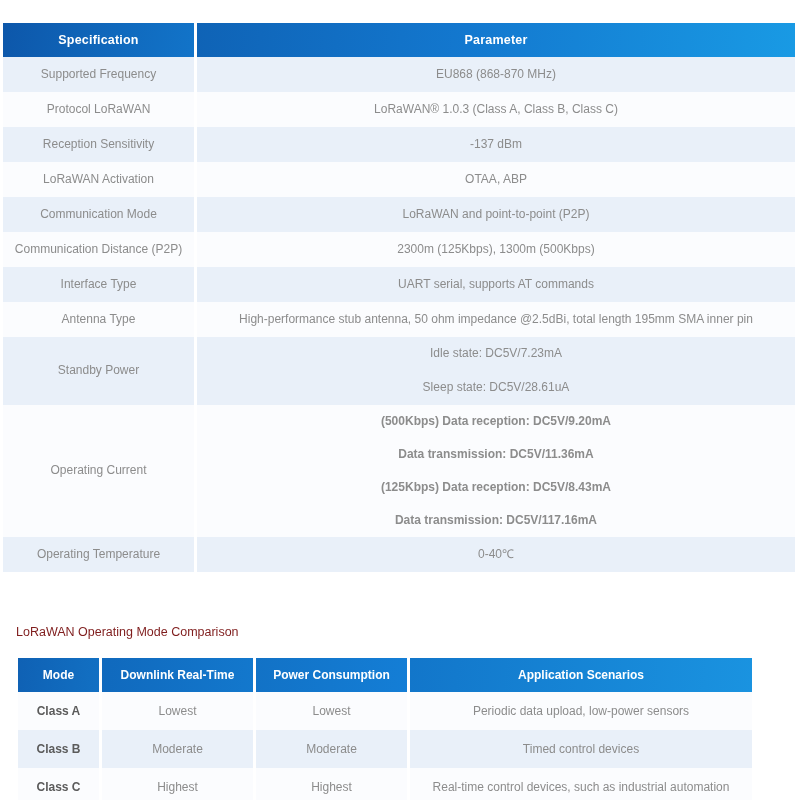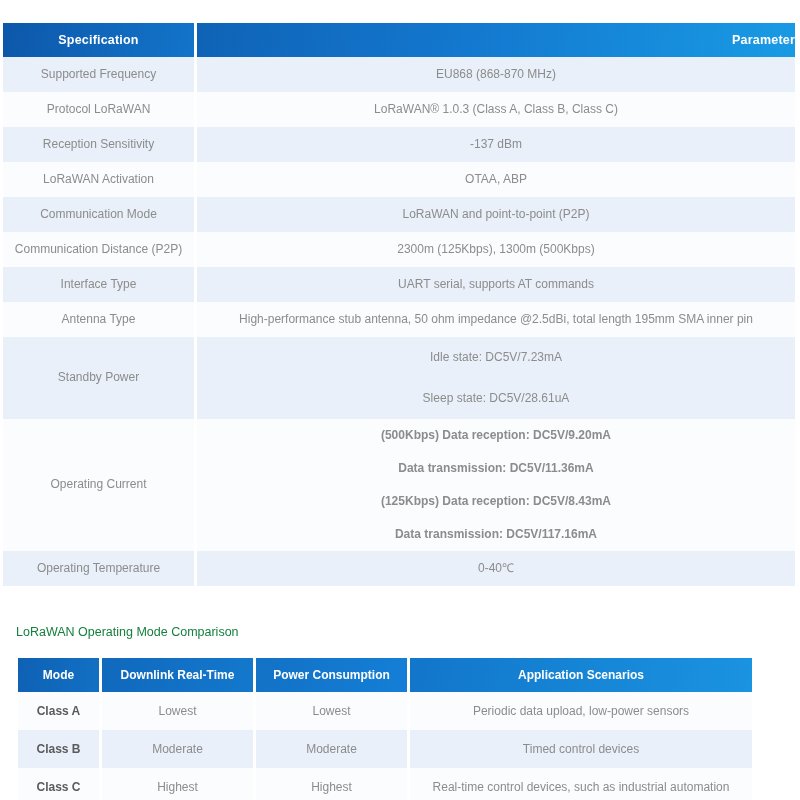--- a/index.html
+++ b/index.html
@@ -46,62 +46,61 @@
   }
 
   .spec-table thead th.th-spec {
     background: linear-gradient(100deg, #0d57aa 0%, #1069bd 60%, #1274c9 100%);
     border-right: 3px solid #ffffff;
     margin-top: 44px;
   }
 
   .spec-table thead th.th-param {
     background: linear-gradient(95deg, #0f63b6 0%, #1378cf 45%, #199ae4 100%);
-    text-align: right;
   }
 
   .spec-table tbody td {
     padding: 0 10px;
     font-size: 12px;
     color: #8c8c8c;
     text-align: center;
     vertical-align: middle;
     line-height: 1.45;
   }
 
   .spec-table tbody td.td-spec {
     border-right: 3px solid #ffffff;
   }
 
   .spec-table tbody tr.row-odd td { background: #fbfcfe; }
   .spec-table tbody tr.row-even td { background: #e9f0f9; }
 
   .spec-table tbody tr.r-std td { height: 35px; }
-  .spec-table tbody tr.r-standby td { height: 82px; }
+  .spec-table tbody tr.r-standby td { height: 68px; }
   .spec-table tbody tr.r-current td { height: 132px; }
 
   .multi-line {
     display: flex;
     flex-direction: column;
     justify-content: space-around;
     height: 100%;
     gap: 0;
   }
   .multi-line span { display: block; }
 
   .r-standby .multi-line { padding: 8px 0; }
   .r-current .multi-line { padding: 10px 0; font-weight: bold; }
 
   
   .caption {
     position: absolute;
     left: 16px;
     top: 625px;
     font-size: 12.5px;
-    color: #15803d;
+    color: #7f1d1d;
   }
 
   
   .mode-table {
     position: absolute;
     left: 18px;
     top: 658px;
     width: 734px;
     border-collapse: separate;
     border-spacing: 0;

